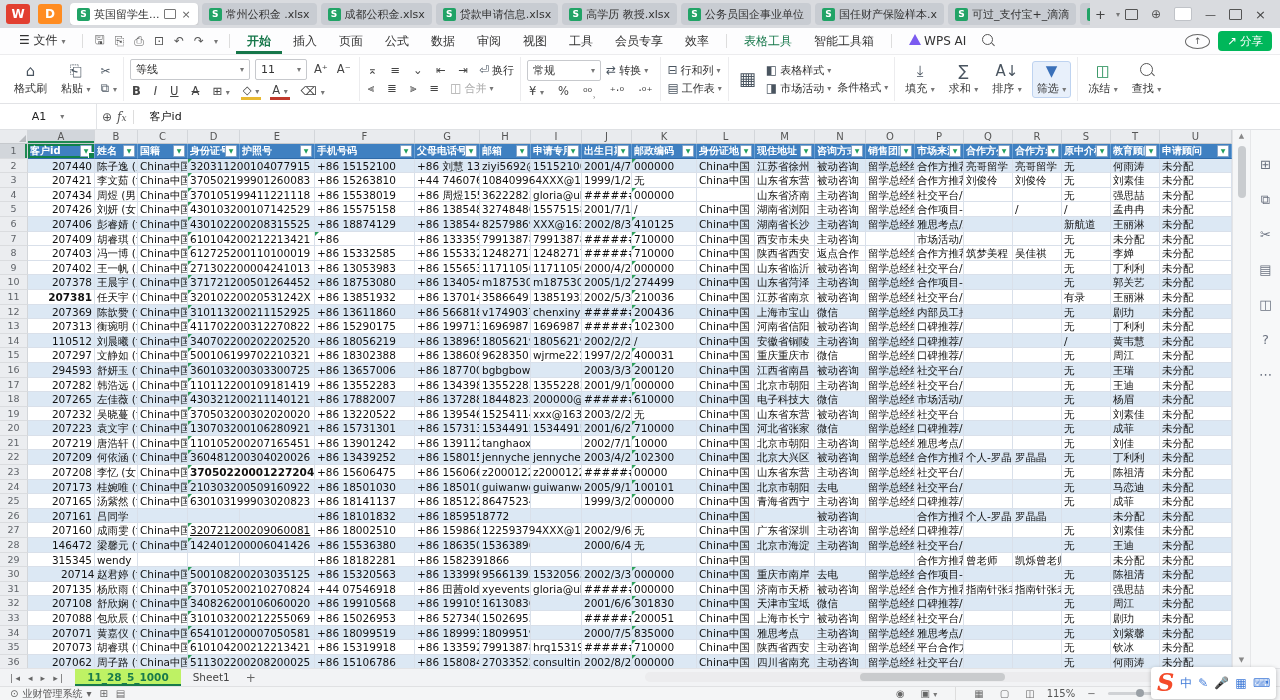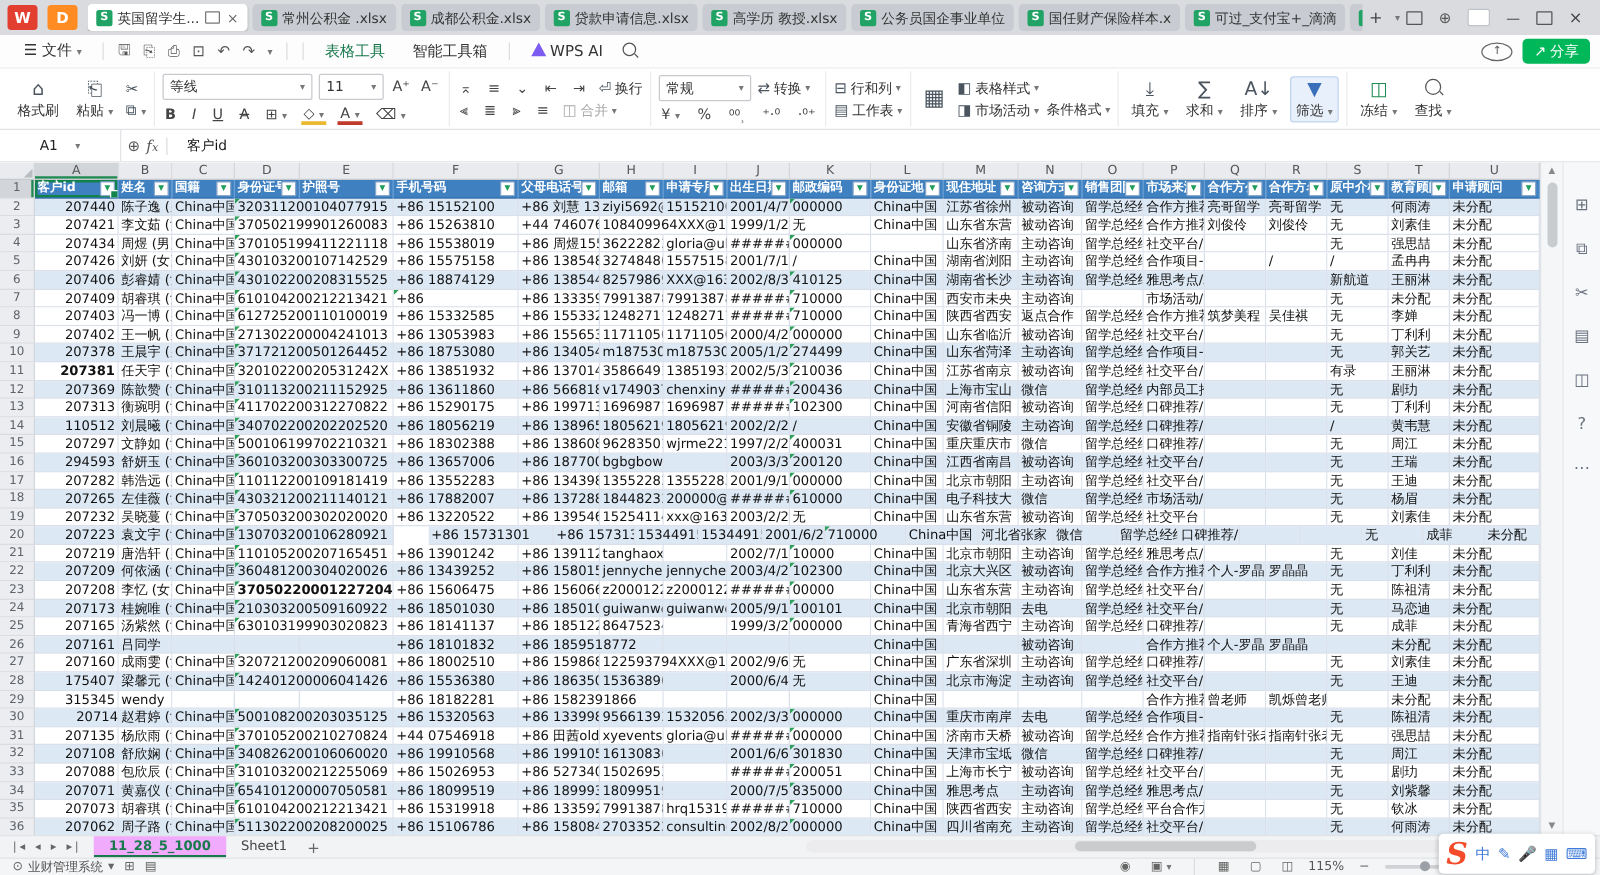--- a/index.html
+++ b/index.html
@@ -98,21 +98,21 @@
   .varrow{font-size:7px;color:#888;line-height:12px}
   #vthumb{width:8px;height:52px;background:#c9cccf;border-radius:4px;margin-top:4px}
   #rightbar{left:1250px;top:130px;width:30px;height:538px;background:#f7f8f9;border-left:1px solid #e6e7e9;
             box-sizing:border-box;display:flex;flex-direction:column;align-items:center;gap:22px;padding-top:28px}
   .ricon{color:#6b7280;font-size:13px;line-height:13px}
   
   #sheetbar{left:0;top:668px;width:1280px;height:18px;background:#f2f3f5;border-top:1px solid #e2e3e6;
             display:flex;align-items:center;box-sizing:border-box;padding-left:4px}
   .snav{color:#666;font-size:9px;padding:0 4px}
   .stab{padding:0 12px;font-size:10.5px;color:#444;height:17px;line-height:17px;flex:none}
-  .stab.activesheet{background:#f0abfc;color:#187a4b;font-weight:bold;box-shadow:inset 0 -2px 0 #187a4b}
+  .stab.activesheet{background:#bef264;color:#187a4b;font-weight:bold;box-shadow:inset 0 -2px 0 #187a4b}
   #hscroll{position:absolute;left:645px;top:672px;width:595px;height:10px;background:#ececee;border-radius:5px}
   #hthumb{position:absolute;left:215px;top:1px;width:145px;height:8px;background:#c9cbcd;border-radius:4px}
   
   #statusbar{left:0;top:686px;width:1280px;height:14px;background:#f4f5f6;border-top:1px solid #e0e1e3;
              display:flex;align-items:center;box-sizing:border-box;padding:0 6px;font-size:10px;color:#555}
   .sico{font-size:10px;color:#666;padding:0 4px}
   #sbright{margin-left:auto;display:flex;align-items:center;gap:8px;padding-right:90px}
   
   #sogou{position:absolute;right:4px;bottom:1px;height:32px;background:#fff;border-radius:4px;
          box-shadow:0 1px 4px rgba(0,0,0,.25);display:flex;align-items:center;padding:0 6px;gap:6px;z-index:9}
@@ -181,20 +181,32 @@
   <span class="mitem">☰ <span>文件</span> <span class="caret">▾</span></span>
   <span class="vdiv"></span>
   <span class="qicon">🖫</span>
   <span class="qicon">⎘</span>
   <span class="qicon">⎙</span>
   <span class="qicon">⊡</span>
   <span class="qicon">↶</span>
   <span class="qicon">↷</span>
   <span class="qicon caret">▾</span>
   <span class="vdiv"></span>
+  <span id="menu-items" style="display:flex">
+      <span class="mitem activem">开始</span>
+      <span class="mitem">插入</span>
+      <span class="mitem">页面</span>
+      <span class="mitem">公式</span>
+      <span class="mitem">数据</span>
+      <span class="mitem">审阅</span>
+      <span class="mitem">视图</span>
+      <span class="mitem">工具</span>
+      <span class="mitem">会员专享</span>
+      <span class="mitem">效率</span>
+    </span>
   <span class="vdiv"></span>
   <span class="mitem ctx">表格工具</span>
   <span class="mitem">智能工具箱</span>
   <span class="vdiv"></span>
   <span class="mitem"><span class="ailogo"></span><span>WPS AI</span></span>
   <span class="qicon"><span class="mag"></span></span>
   <span style="margin-left:auto;display:flex;align-items:center">
     <span class="qicon" style="border:1.2px solid #666;border-radius:50%;width:13px;height:13px;display:flex;align-items:center;justify-content:center;font-size:9px">↑</span>
     <span class="sharebtn">
         <span>↗</span>
@@ -893,21 +905,21 @@
         <span class="c" style="width: 49px;">无</span>
         <span class="c" style="width: 49px;">刘素佳</span>
         <span class="c" style="width: 72px;">未分配</span>
       </div>
       <div class="row shade">
         <span class="rn">20</span>
         <span class="c num" style="width: 67px;">207223</span>
         <span class="c" style="width: 43px;">袁文宇 (女</span>
         <span class="c" style="width: 50px;">China中国</span>
         <span class="c tri" style="width: 127px;">130703200106280921</span>
-        <span class="c" style="width: 100px; margin-left: 28px;">+86 15731301</span>
+        <span class="c" style="width: 100px;">+86 15731301</span>
         <span class="c" style="width: 65px;">+86 1573130169</span>
         <span class="c" style="width: 51px;">153449155</span>
         <span class="c" style="width: 51px;">153449155</span>
         <span class="c num" style="width: 50px;">2001/6/28</span>
         <span class="c tri" style="width: 65px;">710000</span>
         <span class="c" style="width: 58px;">China中国</span>
         <span class="c" style="width: 60px;">河北省张家</span>
         <span class="c" style="width: 51px;">微信</span>
         <span class="c" style="width: 49px;">留学总经纪</span>
         <span class="c" style="width: 49px;">口碑推荐/</span>
@@ -1053,40 +1065,40 @@
         <span class="c" style="width: 49px;">罗晶晶</span>
         <span class="c" style="width: 49px;"></span>
         <span class="c" style="width: 49px;">未分配</span>
         <span class="c" style="width: 72px;">未分配</span>
       </div>
       <div class="row">
         <span class="rn">27</span>
         <span class="c num" style="width: 67px;">207160</span>
         <span class="c" style="width: 43px;">成雨雯 (女</span>
         <span class="c" style="width: 50px;">China中国</span>
-        <span class="c tri" style="width: 127px;">320721200209060081</span>
+        <span class="c tri" style="width: 127px; text-decoration: underline;">320721200209060081</span>
         <span class="c" style="width: 100px;">+86 18002510</span>
         <span class="c" style="width: 65px;">+86 1598680231</span>
         <span class="c" style="width: 102px;">122593794XXX@163.</span>
         <span class="c num" style="width: 50px;">2002/9/6</span>
         <span class="c" style="width: 65px;">无</span>
         <span class="c" style="width: 58px;">China中国</span>
         <span class="c" style="width: 60px;">广东省深圳</span>
         <span class="c" style="width: 51px;">主动咨询</span>
         <span class="c" style="width: 49px;">留学总经纪</span>
         <span class="c" style="width: 49px;">口碑推荐/</span>
         <span class="c" style="width: 49px;"></span>
         <span class="c" style="width: 49px;"></span>
         <span class="c" style="width: 49px;">无</span>
         <span class="c" style="width: 49px;">刘素佳</span>
         <span class="c" style="width: 72px;">未分配</span>
       </div>
       <div class="row shade">
         <span class="rn">28</span>
-        <span class="c num" style="width: 67px;">175407</span>
+        <span class="c num" style="width: 67px;">146472</span>
         <span class="c" style="width: 43px;">梁馨元 (女</span>
         <span class="c" style="width: 50px;">China中国</span>
         <span class="c tri" style="width: 127px;">142401200006041426</span>
         <span class="c" style="width: 100px;">+86 15536380</span>
         <span class="c" style="width: 65px;">+86 1863505000</span>
         <span class="c" style="width: 51px;">15363896</span>
         <span class="c" style="width: 51px;"></span>
         <span class="c num" style="width: 50px;">2000/6/4</span>
         <span class="c" style="width: 65px;">无</span>
         <span class="c" style="width: 58px;">China中国</span>

